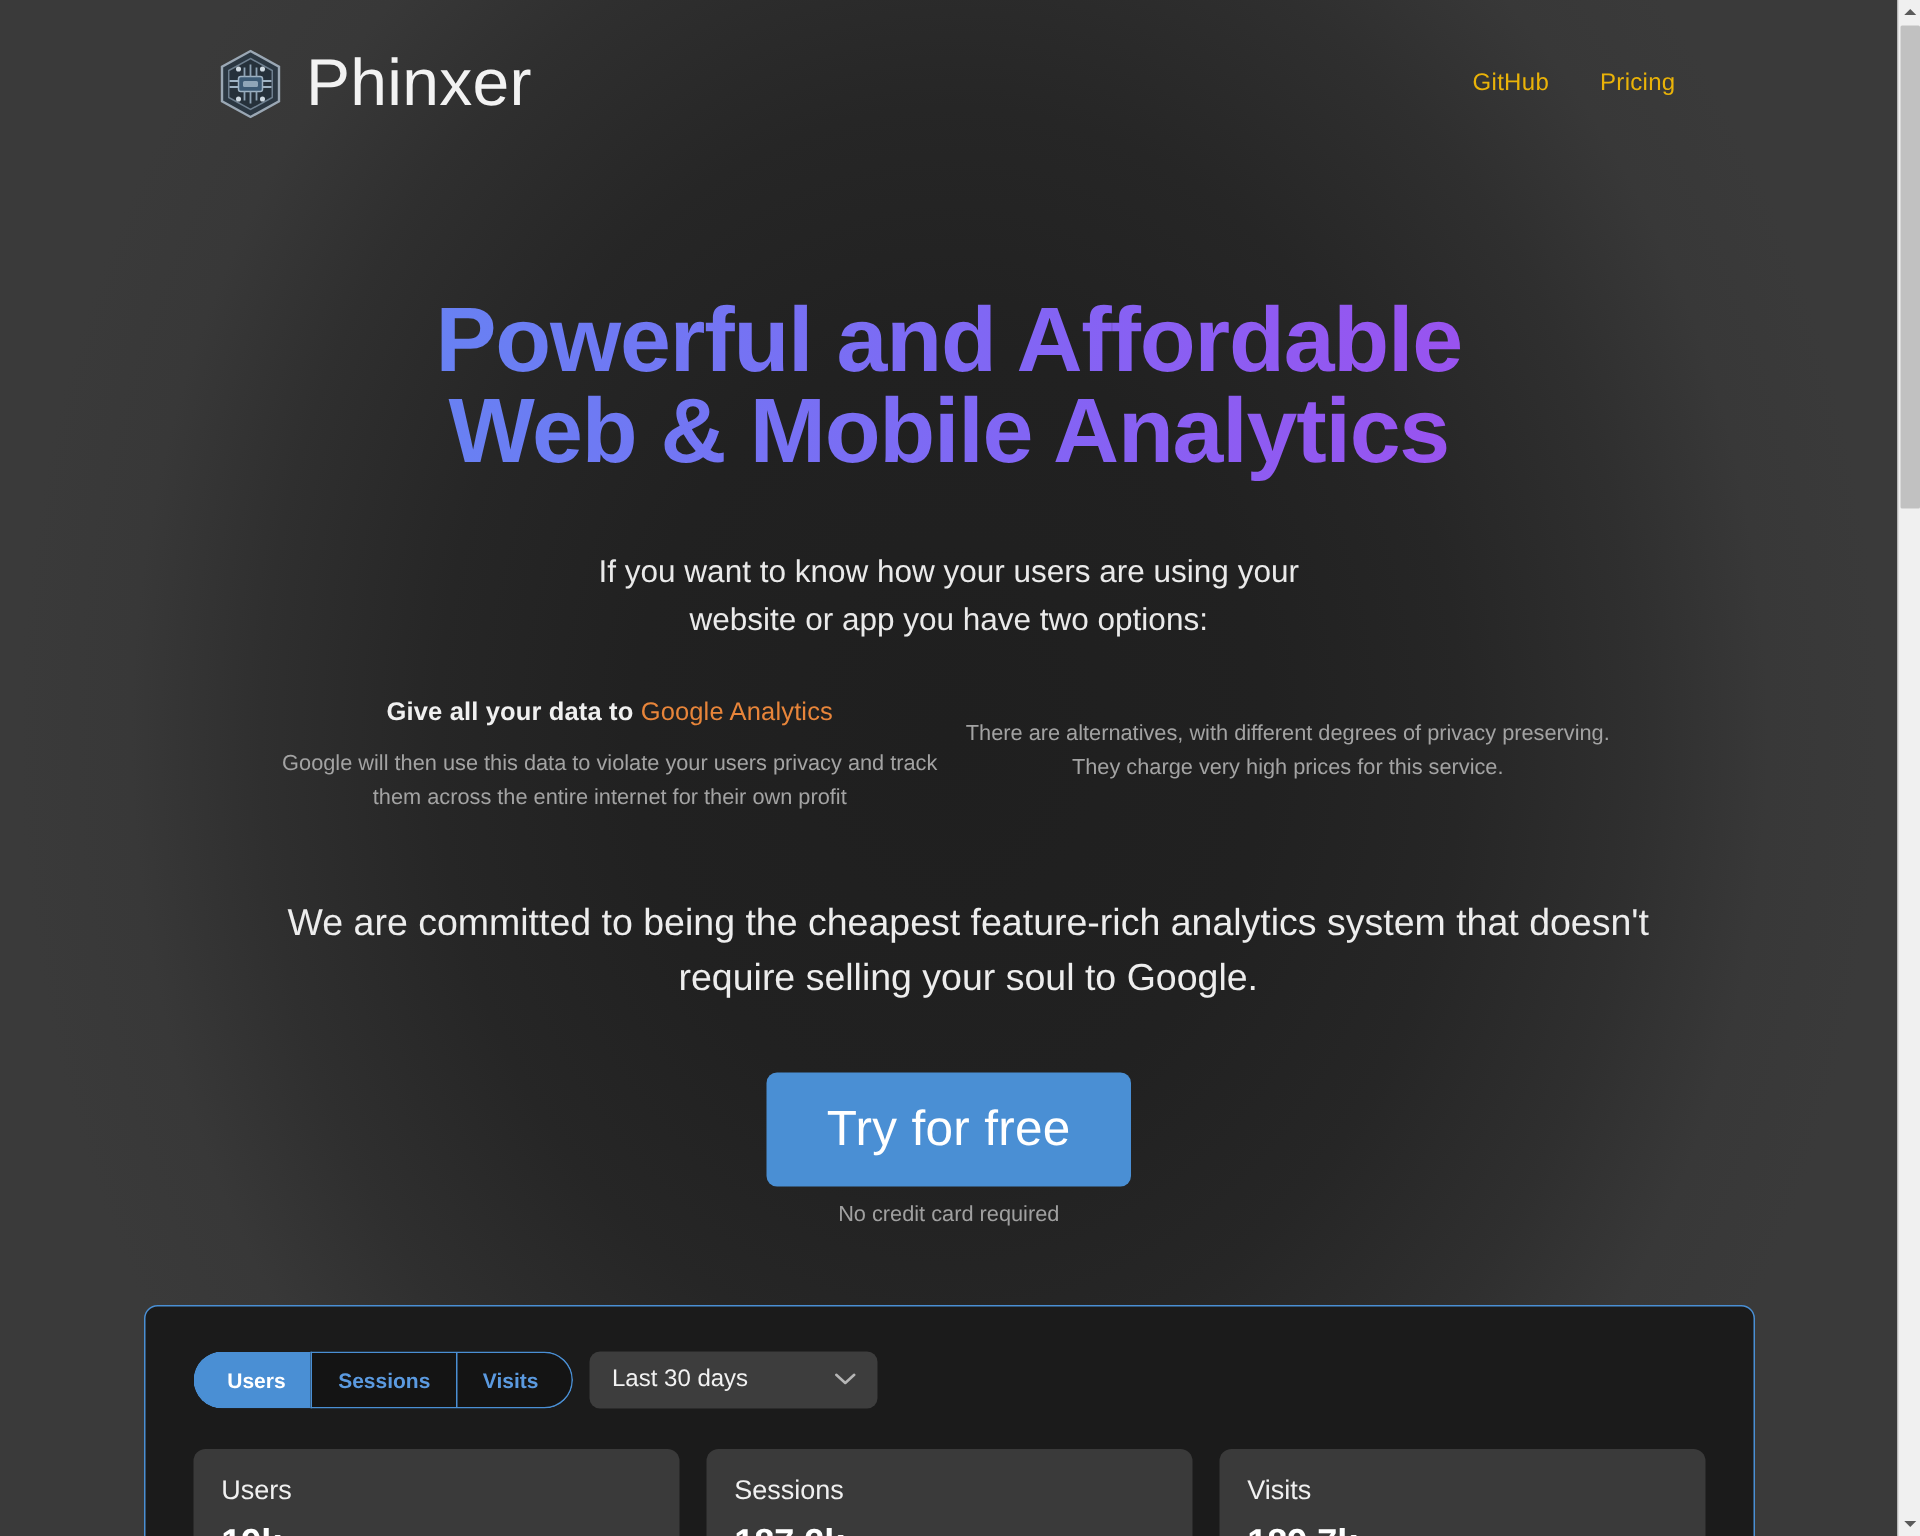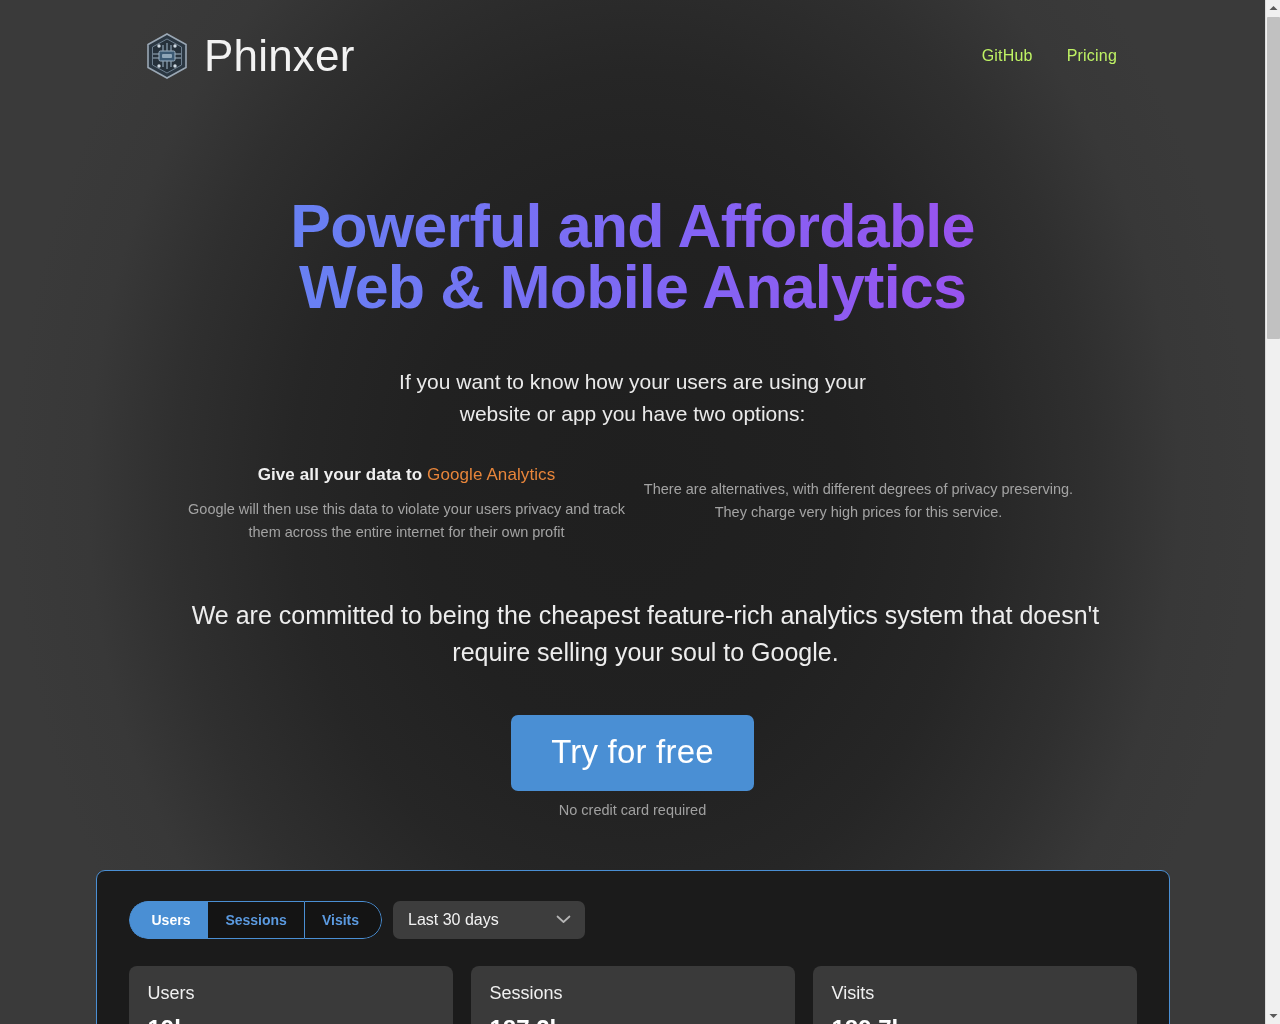--- a/index.html
+++ b/index.html
@@ -47,21 +47,21 @@
     padding:0 148px 0 146px;
   }
   .brand { display:flex; align-items:center; gap:16px; }
   .logo { width:42px; height:46px; display:block; }
   .brand-name {
     font-size:44px; font-weight:400; color:#f2f2f2;
     letter-spacing:.2px;
   }
   .nav { margin-left:auto; display:flex; align-items:center; gap:34px; }
   .nav-link {
-    font-size:16px; color:#bef264; text-decoration:none;
+    font-size:16px; color:#eab308; text-decoration:none;
     letter-spacing:.2px; cursor:pointer;
   }
 
   
   .hero { text-align:center; padding-top:84px; }
 
   .headline {
     font-size:61px;
     font-weight:700;
     line-height:1.0;

